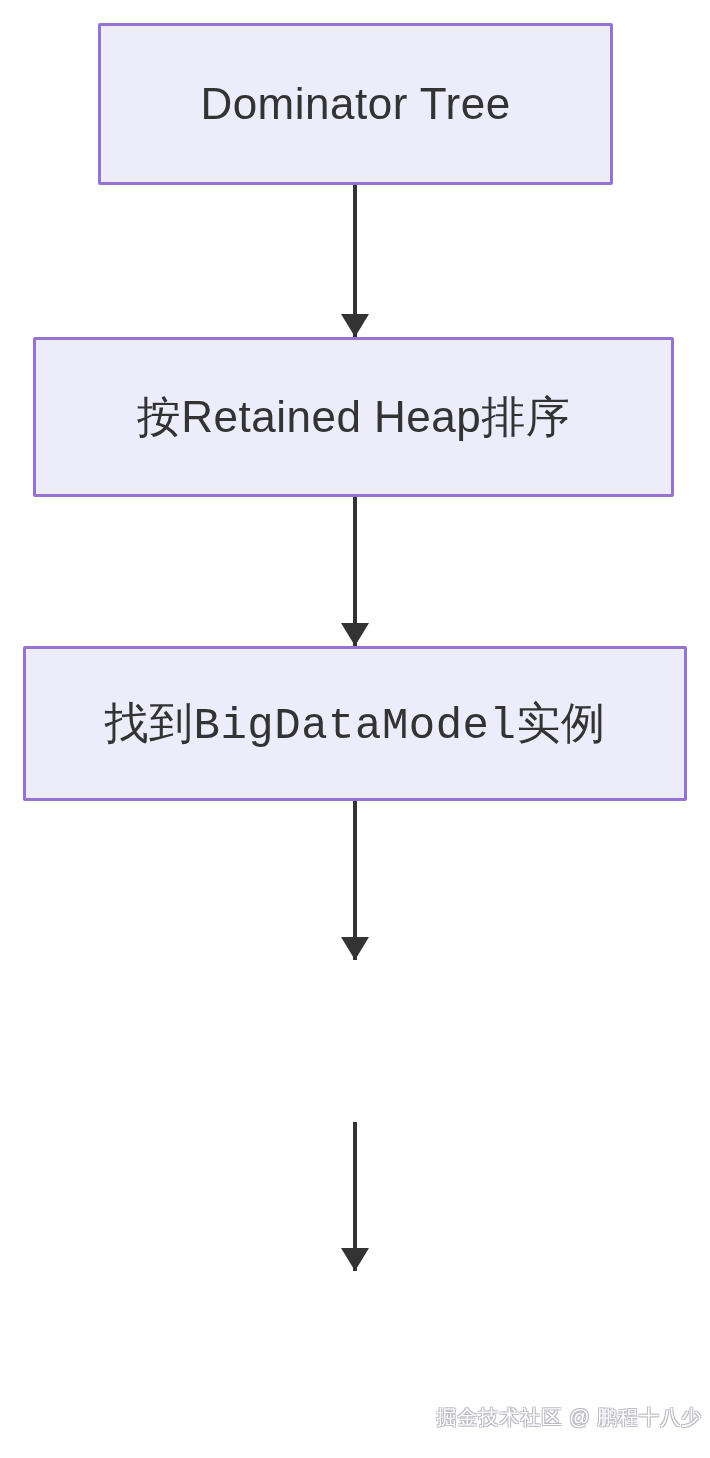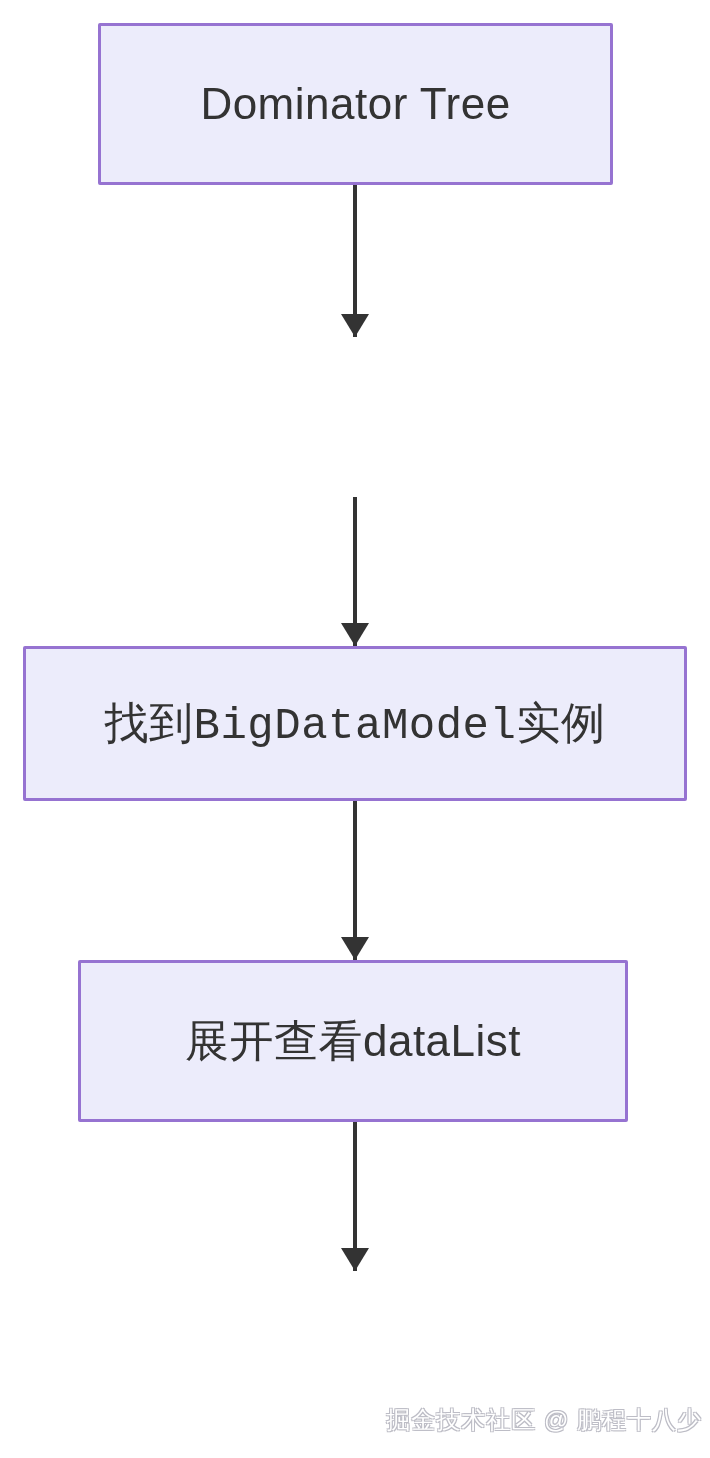--- a/index.html
+++ b/index.html
@@ -54,47 +54,47 @@
   }
   .arrow-1 { left: 353px; top: 185px;  height: 152px; }
   .arrow-2 { left: 353px; top: 497px;  height: 149px; }
   .arrow-3 { left: 353px; top: 801px;  height: 159px; }
   .arrow-4 { left: 353px; top: 1122px; height: 149px; }
 
   .watermark {
     position: absolute;
     top: 1404px;
     right: 8px;
-    font-size: 24px;
+    font-size: 20px;
     letter-spacing: 1px;
     color: #ffffff;
     text-shadow:
       -1px -1px 0 #bdbdc6,
        1px -1px 0 #bdbdc6,
       -1px  1px 0 #bdbdc6,
        1px  1px 0 #bdbdc6;
     white-space: nowrap;
   }
 </style>
 </head>
 <body>
 
 <div class="canvas">
 
   <div class="flow-node node-1">Dominator Tree</div>
 
   <div class="flow-arrow arrow-1"></div>
 
+  <div class="flow-node node-2">按Retained Heap排序</div>
 
   <div class="flow-arrow arrow-2"></div>
 
   <div class="flow-node node-3">找到BigDataModel实例</div>
 
   <div class="flow-arrow arrow-3"></div>
 
-  <div class="flow-node node-4">展开查看dataList</div>
 
   <div class="flow-arrow arrow-4"></div>
 
 
   <div class="watermark">掘金技术社区 @ 鹏程十八少</div>
 
 </div>
 
 </body></html>

